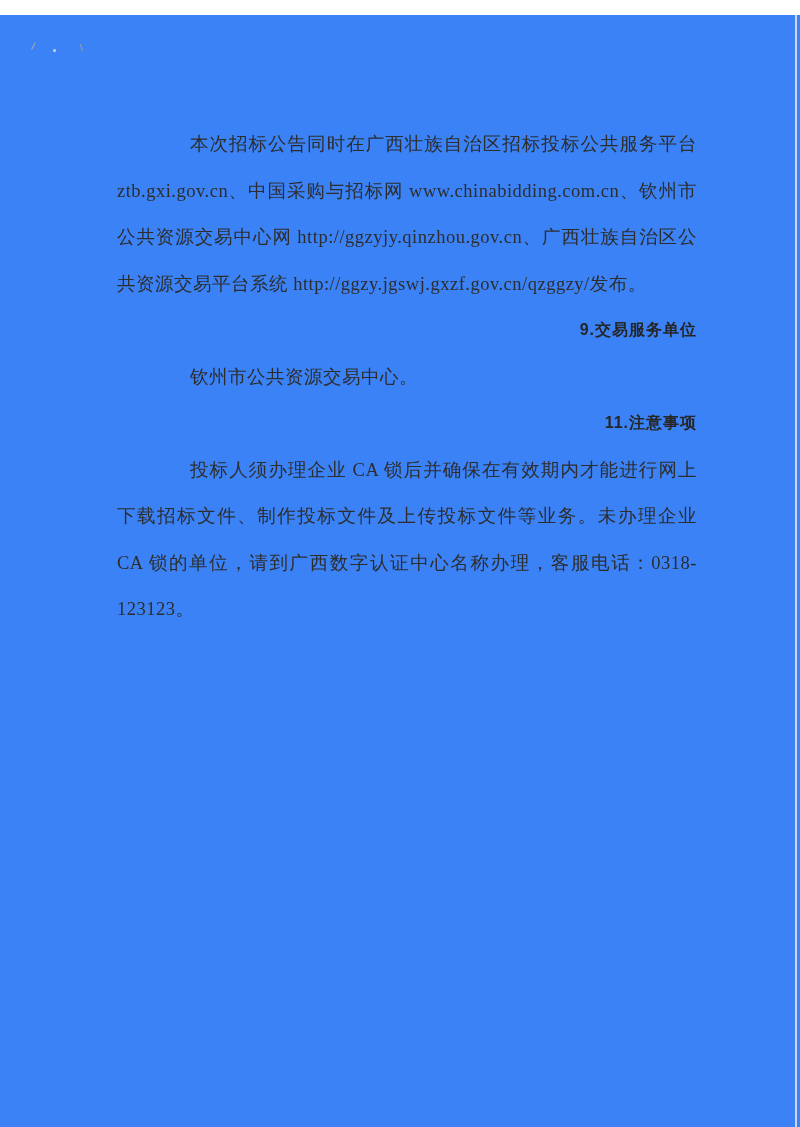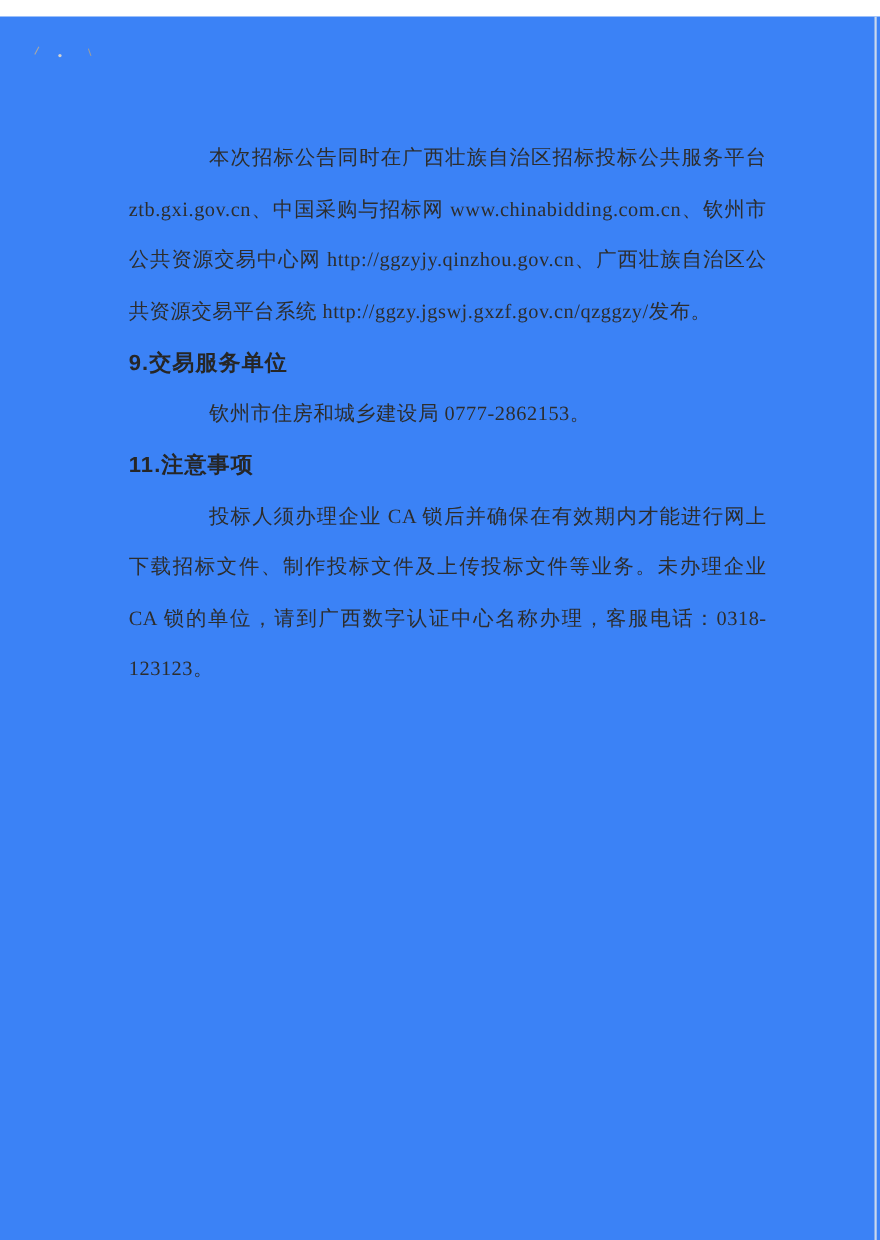--- a/index.html
+++ b/index.html
@@ -25,25 +25,25 @@
     line-height: 46.5px;
   }
   .content p.paragraph {
     margin: 0;
     text-indent: 73px;
     text-align: justify;
     letter-spacing: 0.5px;
   }
   .content h2.heading {
     margin: 0;
-    font-size: 20px;
+    font-size: 16px;
     font-weight: 700;
     line-height: 46.5px;
     font-family: "Liberation Sans", "DejaVu Sans", sans-serif;
-    text-align: left;
+    text-align: right;
     letter-spacing: 1px;
     color: #262626;
   }
   
   .content > :last-child {
     margin-top: 38px;
   }
   
   .mark {
     position: absolute;
@@ -95,21 +95,21 @@
 <body>
 
 <div class="page" style="background: #3b82f6; color: rgb(45, 45, 45); margin-top: 15px;">
   <span class="mark mark-1"></span>
   <span class="mark mark-2"></span>
   <span class="mark mark-3"></span>
 
   <div class="content" id="doc-content">
       <p class="paragraph">本次招标公告同时在广西壮族自治区招标投标公共服务平台 ztb.gxi.gov.cn、中国采购与招标网 www.chinabidding.com.cn、钦州市公共资源交易中心网 http://ggzyjy.qinzhou.gov.cn、广西壮族自治区公共资源交易平台系统 http://ggzy.jgswj.gxzf.gov.cn/qzggzy/发布。</p>
       <h2 class="heading">9.交易服务单位</h2>
-      <p class="paragraph">钦州市住房和城乡建设局 0777-2862153。</p>
+      <p class="paragraph">钦州市公共资源交易中心。</p>
       <h2 class="heading">11.注意事项</h2>
       <p class="paragraph">投标人须办理企业 CA 锁后并确保在有效期内才能进行网上下载招标文件、制作投标文件及上传投标文件等业务。未办理企业 CA 锁的单位，请到广西数字认证中心名称办理，客服电话：0318-123123。</p>
     </div>
 
   <span class="smudge smudge-1"></span>
   <span class="smudge smudge-2"></span>
   <div class="scan-edge"></div>
 </div>
 
 </body></html>

